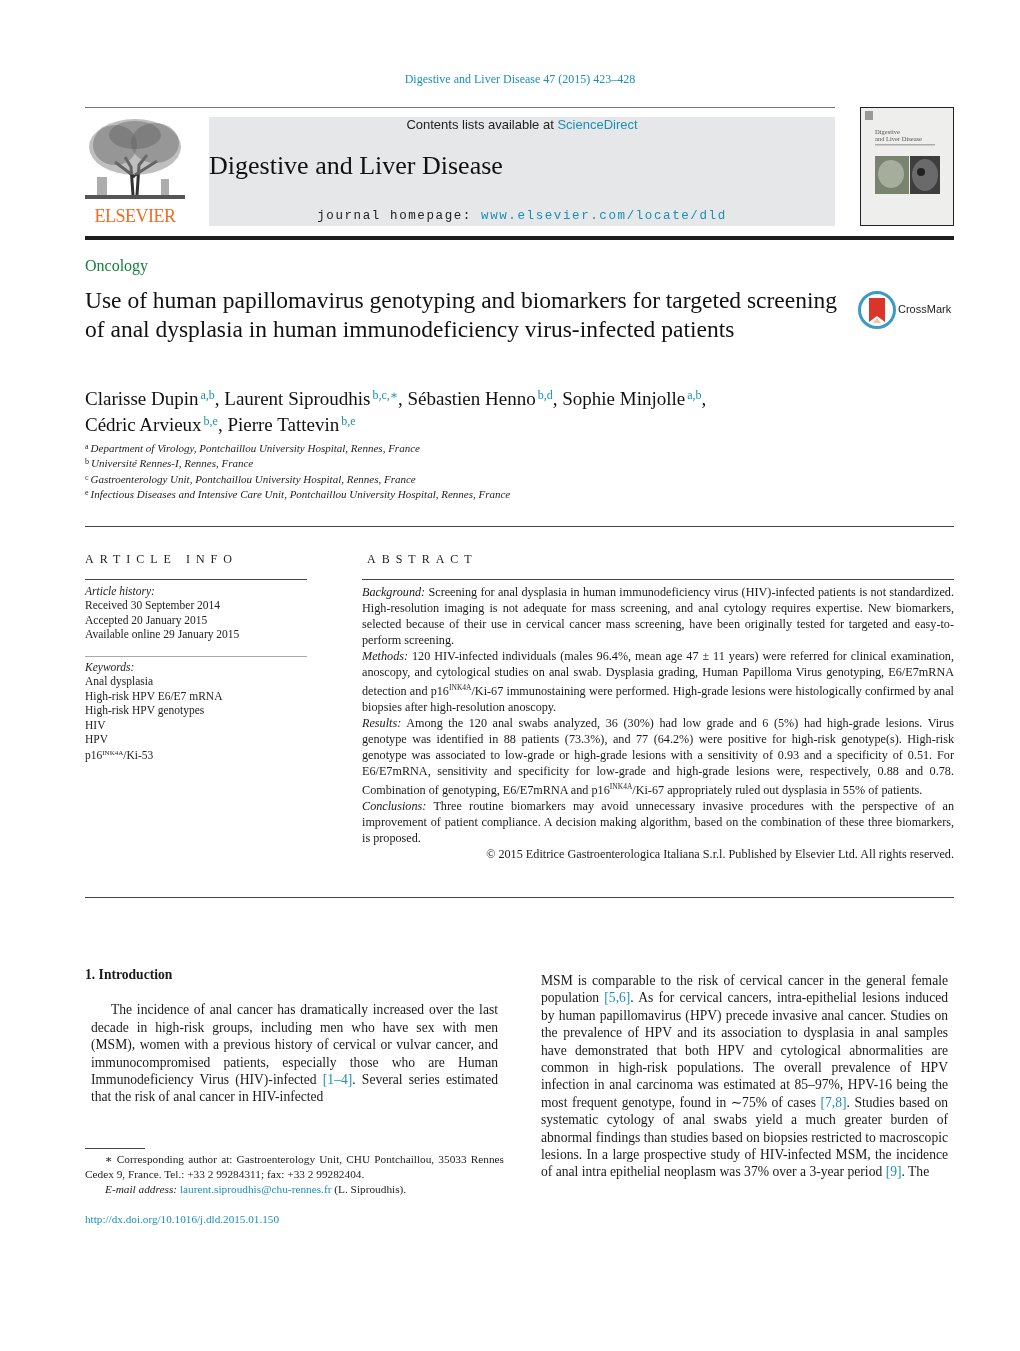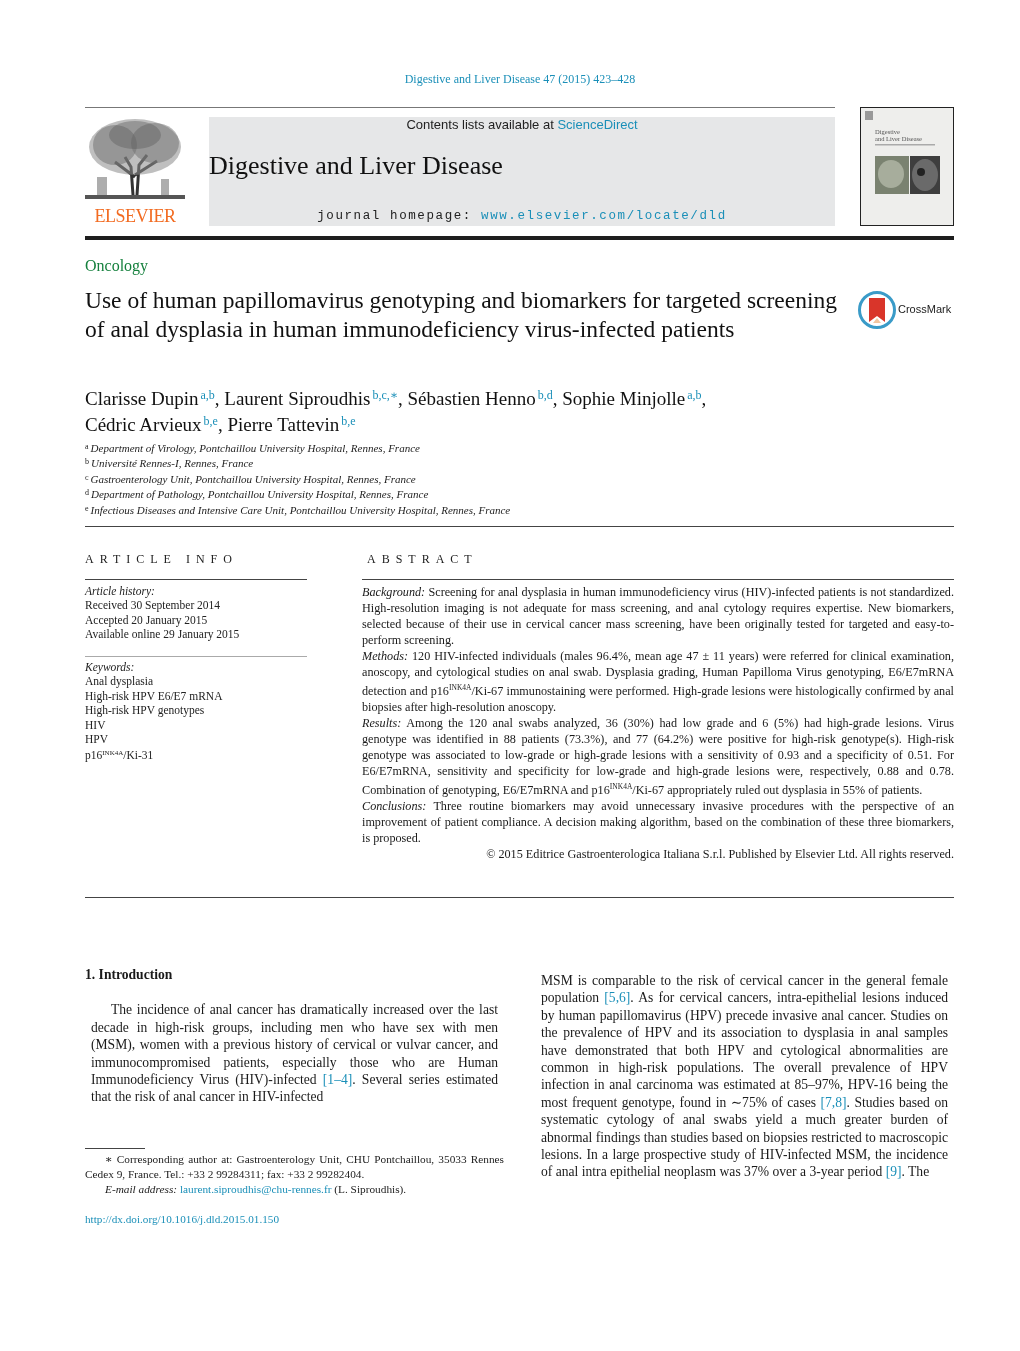--- a/index.html
+++ b/index.html
@@ -126,21 +126,20 @@
 
 <div class="abs authors">
   <span><span>Clarisse Dupin</span><sup>a,b</sup></span><span>, </span><span><span>Laurent Siproudhis</span><sup>b,c,∗</sup></span><span>, </span><span><span>Sébastien Henno</span><sup>b,d</sup></span><span>, </span><span><span>Sophie Minjolle</span><sup>a,b</sup></span><span>,</span><br>
   <span><span>Cédric Arvieux</span><sup>b,e</sup></span><span>, </span><span><span>Pierre Tattevin</span><sup>b,e</sup></span>
 </div>
 
 <div class="abs affils">
   <div><sup>a</sup><span>Department of Virology, Pontchaillou University Hospital, Rennes, France</span></div>
   <div><sup>b</sup><span>Université Rennes-I, Rennes, France</span></div>
   <div><sup>c</sup><span>Gastroenterology Unit, Pontchaillou University Hospital, Rennes, France</span></div>
-  <div><sup>d</sup><span>Department of Pathology, Pontchaillou University Hospital, Rennes, France</span></div>
   <div><sup>e</sup><span>Infectious Diseases and Intensive Care Unit, Pontchaillou University Hospital, Rennes, France</span></div>
 </div>
 
 <div class="abs rule-mid"></div>
 
 <div class="abs info-head">ARTICLE INFO</div>
 <div class="abs info-rule1"></div>
 <div class="abs info-block" style="top:584px;">
   <div class="label">Article history:</div>
   <div>Received 30 September 2014</div>
@@ -148,21 +147,21 @@
   <div>Available online 29 January 2015</div>
 </div>
 <div class="abs info-rule2"></div>
 <div class="abs info-block" style="top:660px;">
   <div class="label">Keywords:</div>
   <div>Anal dysplasia</div>
   <div>High-risk HPV E6/E7 mRNA</div>
   <div>High-risk HPV genotypes</div>
   <div>HIV</div>
   <div>HPV</div>
-  <div><span>p16</span><sup>INK4A</sup><span>/Ki-31</span></div>
+  <div><span>p16</span><sup>INK4A</sup><span>/Ki-53</span></div>
 </div>
 
 <div class="abs abs-head">ABSTRACT</div>
 <div class="abs abs-rule"></div>
 <div class="abs abstract">
   <p><span class="lbl">Background:</span><span> Screening for anal dysplasia in human immunodeficiency virus (HIV)-infected patients is not standardized. High-resolution imaging is not adequate for mass screening, and anal cytology requires expertise. New biomarkers, selected because of their use in cervical cancer mass screening, have been originally tested for targeted and easy-to-perform screening.</span></p>
   <p><span class="lbl">Methods:</span><span> 120 HIV-infected individuals (males 96.4%, mean age 47 ± 11 years) were referred for clinical examination, anoscopy, and cytological studies on anal swab. Dysplasia grading, Human Papilloma Virus genotyping, E6/E7mRNA detection and p16</span><sup>INK4A</sup><span>/Ki-67 immunostaining were performed. High-grade lesions were histologically confirmed by anal biopsies after high-resolution anoscopy.</span></p>
   <p><span class="lbl">Results:</span><span> Among the 120 anal swabs analyzed, 36 (30%) had low grade and 6 (5%) had high-grade lesions. Virus genotype was identified in 88 patients (73.3%), and 77 (64.2%) were positive for high-risk genotype(s). High-risk genotype was associated to low-grade or high-grade lesions with a sensitivity of 0.93 and a specificity of 0.51. For E6/E7mRNA, sensitivity and specificity for low-grade and high-grade lesions were, respectively, 0.88 and 0.78. Combination of genotyping, E6/E7mRNA and p16</span><sup>INK4A</sup><span>/Ki-67 appropriately ruled out dysplasia in 55% of patients.</span></p>
   <p><span class="lbl">Conclusions:</span><span> Three routine biomarkers may avoid unnecessary invasive procedures with the perspective of an improvement of patient compliance. A decision making algorithm, based on the combination of these three biomarkers, is proposed.</span></p>
   <p class="copyright">© 2015 Editrice Gastroenterologica Italiana S.r.l. Published by Elsevier Ltd. All rights reserved.</p>

